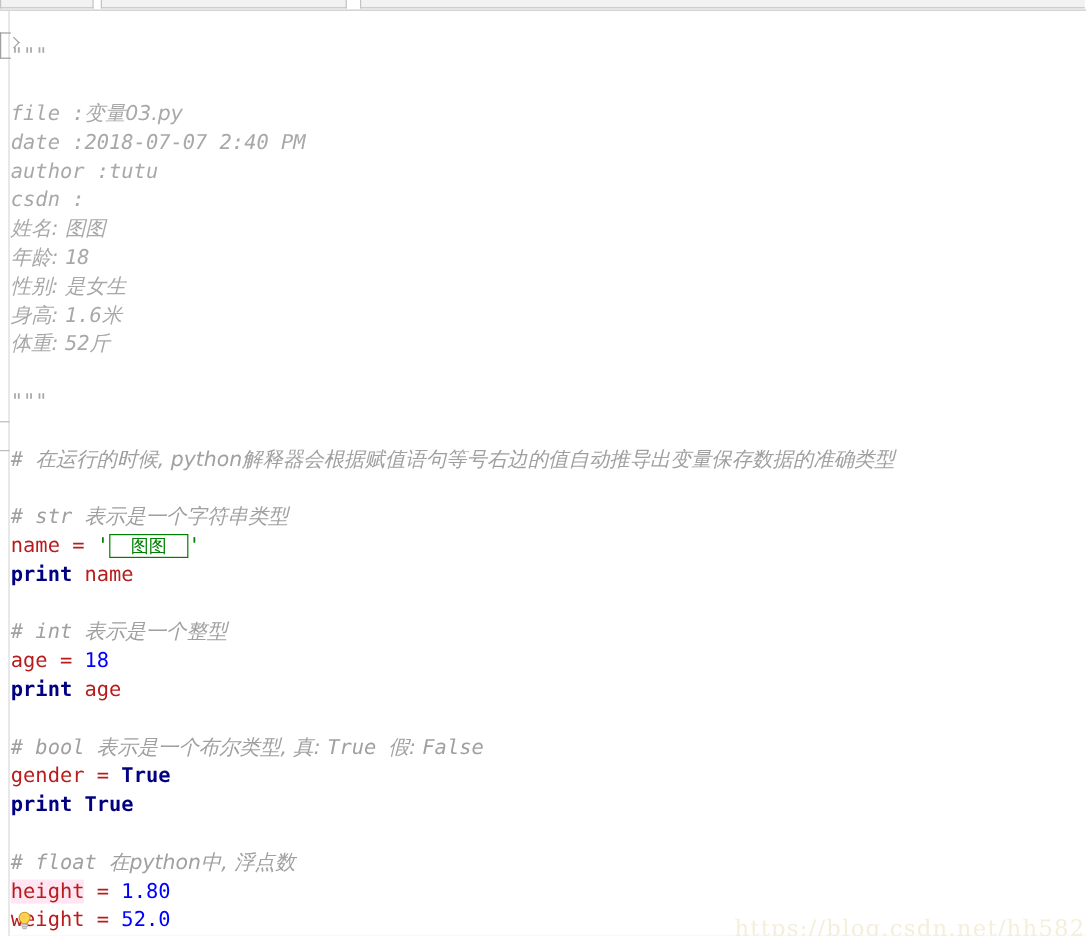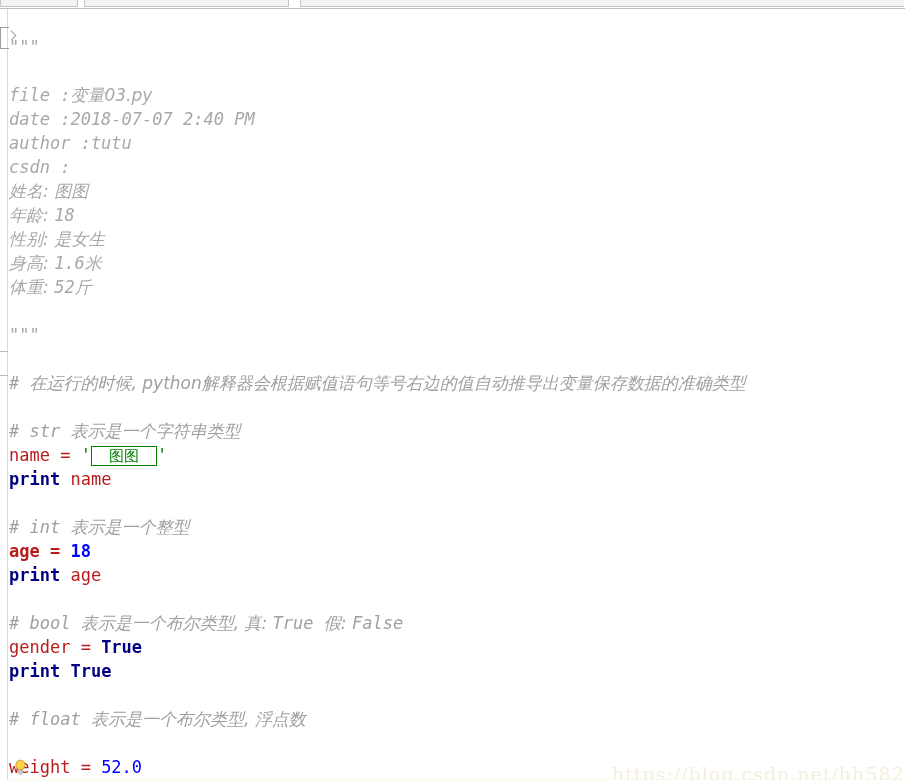--- a/index.html
+++ b/index.html
@@ -191,28 +191,29 @@
       <div class="line" style="top: 266px;"><span class="docstr cn">体重: </span><span class="docstr">52</span><span class="docstr cn">斤</span></div>
       <div class="line" style="top: 290px;">&nbsp;</div>
       <div class="line" style="top: 314px;"><span class="docstr">"""</span></div>
       <div class="line" style="top: 362px;"><span class="comment"># </span><span class="comment cn">在运行的时候, python解释器会根据赋值语句等号右边的值自动推导出变量保存数据的准确类型</span></div>
       <div class="line" style="top: 386px;">&nbsp;</div>
       <div class="line" style="top: 410px;"><span class="comment"># str </span><span class="comment cn">表示是一个字符串类型</span></div>
       <div class="line" style="top: 434px;"><span class="plain">name = </span><span class="str">'</span><span class="cjk-box">图图</span><span class="str">'</span></div>
       <div class="line" style="top: 458px;"><span class="kw">print</span><span class="plain"> name</span></div>
       <div class="line" style="top: 482px;">&nbsp;</div>
       <div class="line" style="top: 506px;"><span class="comment"># int </span><span class="comment cn">表示是一个整型</span></div>
-      <div class="line" style="top: 530px; font-weight: bold;"><span class="plain">age = </span><span class="num">18</span></div>
+      <div class="line" style="top: 530px;"><span class="plain">age = </span><span class="num">18</span></div>
       <div class="line" style="top: 554px;"><span class="kw">print</span><span class="plain"> age</span></div>
       <div class="line" style="top: 578px;">&nbsp;</div>
       <div class="line" style="top: 602px;"><span class="comment"># bool </span><span class="comment cn">表示是一个布尔类型, 真: </span><span class="comment">True </span><span class="comment cn">假: </span><span class="comment">False</span></div>
       <div class="line" style="top: 626px;"><span class="plain">gender = </span><span class="kw">True</span></div>
       <div class="line" style="top: 650px;"><span class="kw">print</span><span class="plain"> </span><span class="kw">True</span></div>
       <div class="line" style="top: 674px;">&nbsp;</div>
-      <div class="line" style="top: 698px;"><span class="comment"># float </span><span class="comment cn">表示是一个布尔类型, 浮点数</span></div>
+      <div class="line" style="top: 698px;"><span class="comment"># float </span><span class="comment cn">在python中, 浮点数</span></div>
+      <div class="line" style="top: 722px;"><span class="plain hl-write">height</span><span class="plain"> = </span><span class="num">1.80</span></div>
       <div class="line" style="top: 746px;"><span class="plain">weight = </span><span class="num">52.0</span></div>
       <div class="line" style="top: 770px;"></div>
     </div>
 
   <div id="lightbulb" style="left: 12px; top: 750px;">
     <svg viewBox="0 0 17 17" width="17" height="17" aria-hidden="true">
       <path d="M8.5 1.2c-2.6 0-4.6 2-4.6 4.5 0 1.7 0.9 2.8 1.7 3.7 0.4 0.5 0.7 0.9 0.8 1.4h4.2c0.1-0.5 0.4-0.9 0.8-1.4 0.8-0.9 1.7-2 1.7-3.7 0-2.5-2-4.5-4.6-4.5z" fill="#ffd24d" stroke="#c9952a" stroke-width="0.9"></path>
       <rect x="6.2" y="11.3" width="4.6" height="1.5" fill="#e8e8e8" stroke="#b0b0b0" stroke-width="0.6"></rect>
       <rect x="6.6" y="13.1" width="3.8" height="1.4" fill="#e0e0e0" stroke="#b0b0b0" stroke-width="0.6"></rect>
       <path d="M7.3 15.0 h2.4" stroke="#b0b0b0" stroke-width="0.9" fill="none"></path>

